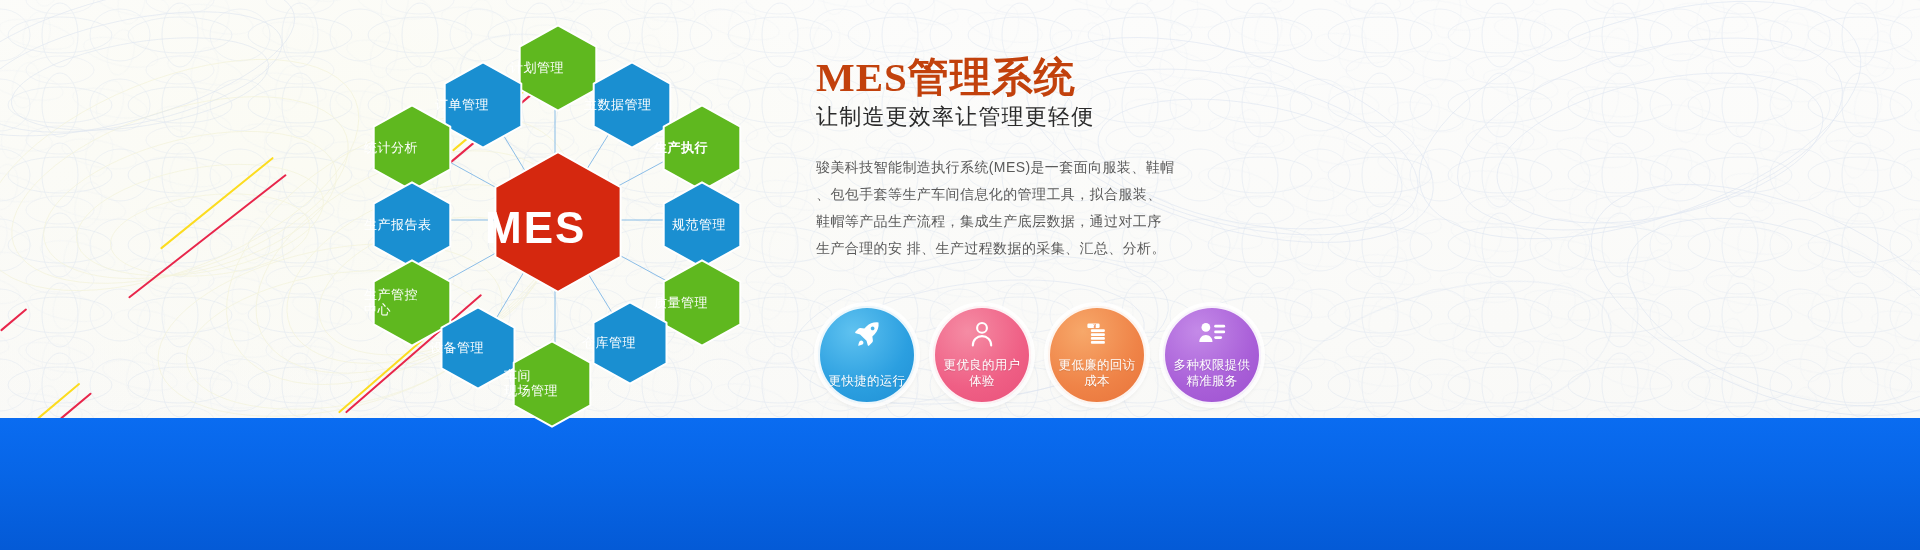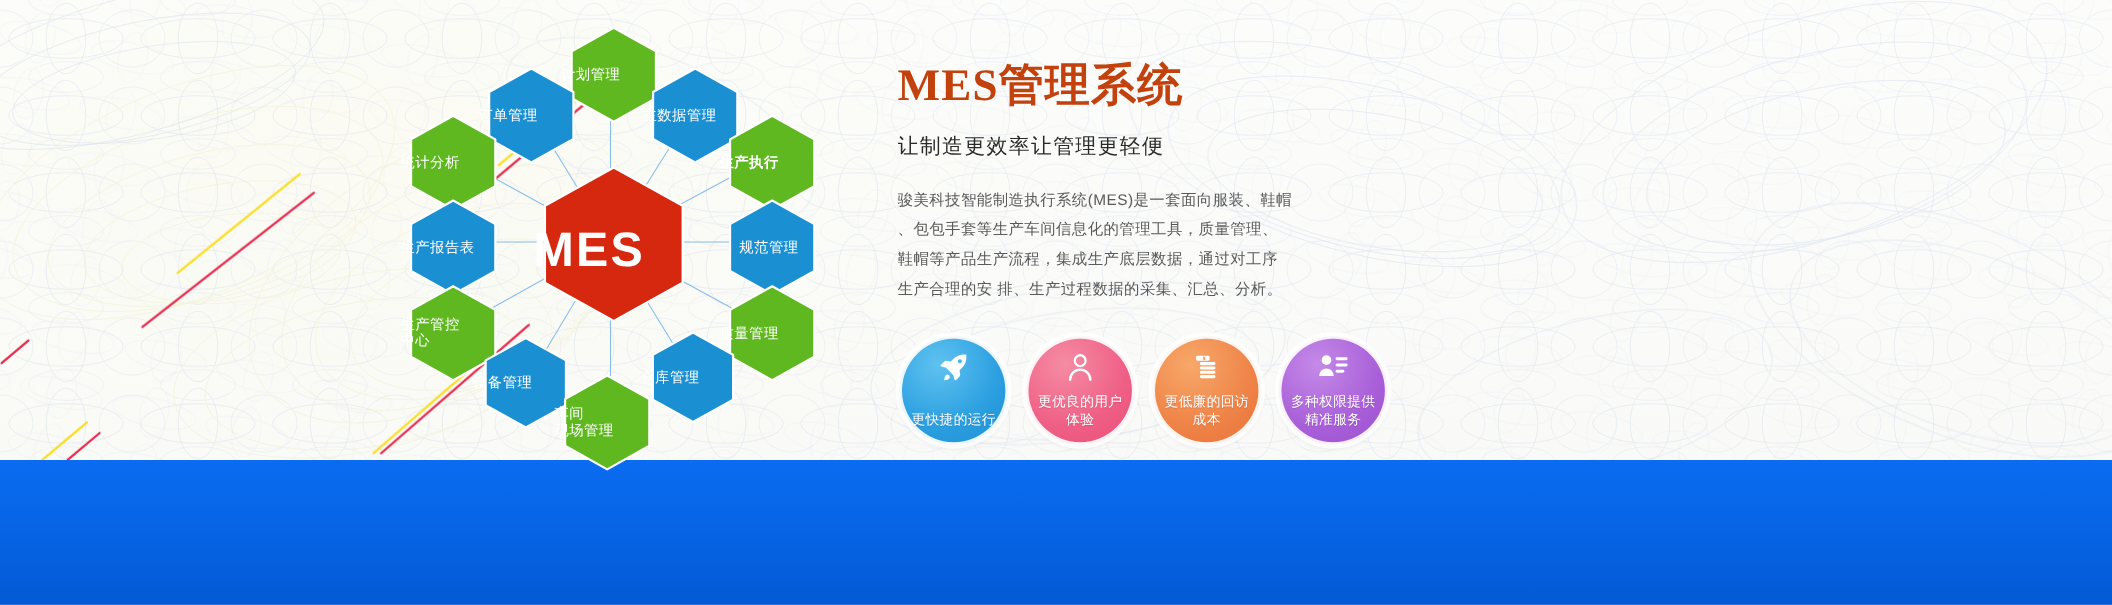--- a/index.html
+++ b/index.html
@@ -60,22 +60,22 @@
   }
 
   
   #textblock { position:absolute; left:816px; top:54px; width:620px; }
   #title {
     font-family:"Liberation Serif","DejaVu Serif",serif;
     font-weight:bold; font-size:41px; color:#c2410c;
     letter-spacing:1px; line-height:1.15;
   }
   #subtitle {
-    margin-top:19px;
-    font-size:19px; color:#2a2a2a; letter-spacing:1.2px; font-weight:400;
+    margin-top:1px;
+    font-size:22px; color:#2a2a2a; letter-spacing:1.2px; font-weight:400;
   }
   #para {
     margin-top:22px;
     font-size:14px; color:#5a5a5a; line-height:1.92;
     letter-spacing:.4px;
     width:470px;
   }
   #para .ln { display:block; white-space:pre; }
 
   
@@ -255,21 +255,21 @@
       <div class="hexlabel small" style="left: 252px; width: 96px; top: 324.5px;">仓库管理</div>
       <div class="hexlabel small" style="left: 174px; width: 96px; top: 358px;">车间
 现场管理</div>
     </div>
 
   <div id="textblock">
     <div id="title">MES管理系统</div>
     <div id="subtitle">让制造更效率让管理更轻便</div>
     <div id="para">
         <span class="ln">骏美科技智能制造执行系统(MES)是一套面向服装、鞋帽</span>
-        <span class="ln">、包包手套等生产车间信息化的管理工具，质量管理、</span>
+        <span class="ln">、包包手套等生产车间信息化的管理工具，拟合服装、</span>
         <span class="ln">鞋帽等产品生产流程，集成生产底层数据，通过对工序</span>
         <span class="ln">生产合理的安 排、生产过程数据的采集、汇总、分析。</span>
       </div>
   </div>
 
   <div id="badges">
       <div class="badge b0">
         <div class="bicon">
           <svg viewBox="0 0 32 32" width="30" height="30" fill="#fff">
             <path d="M27.8 3.6c-4.6-.5-9 1-12.2 4.2l-2.4 2.4-4.2-.6c-.8-.1-1.6.2-2.2.8l-3.2 3.2c-.5.5-.3 1.3.4 1.5l4.6 1.3 6.9 6.9 1.3 4.6c.2.7 1 .9 1.5.4l3.2-3.2c.6-.6.9-1.4.8-2.2l-.6-4.2 2.4-2.4c3.2-3.2 4.7-7.6 4.2-12.2-.1-.3-.3-.5-.5-.5zM22 12c-1.1 0-2-.9-2-2s.9-2 2-2 2 .9 2 2-.9 2-2 2z"></path>

